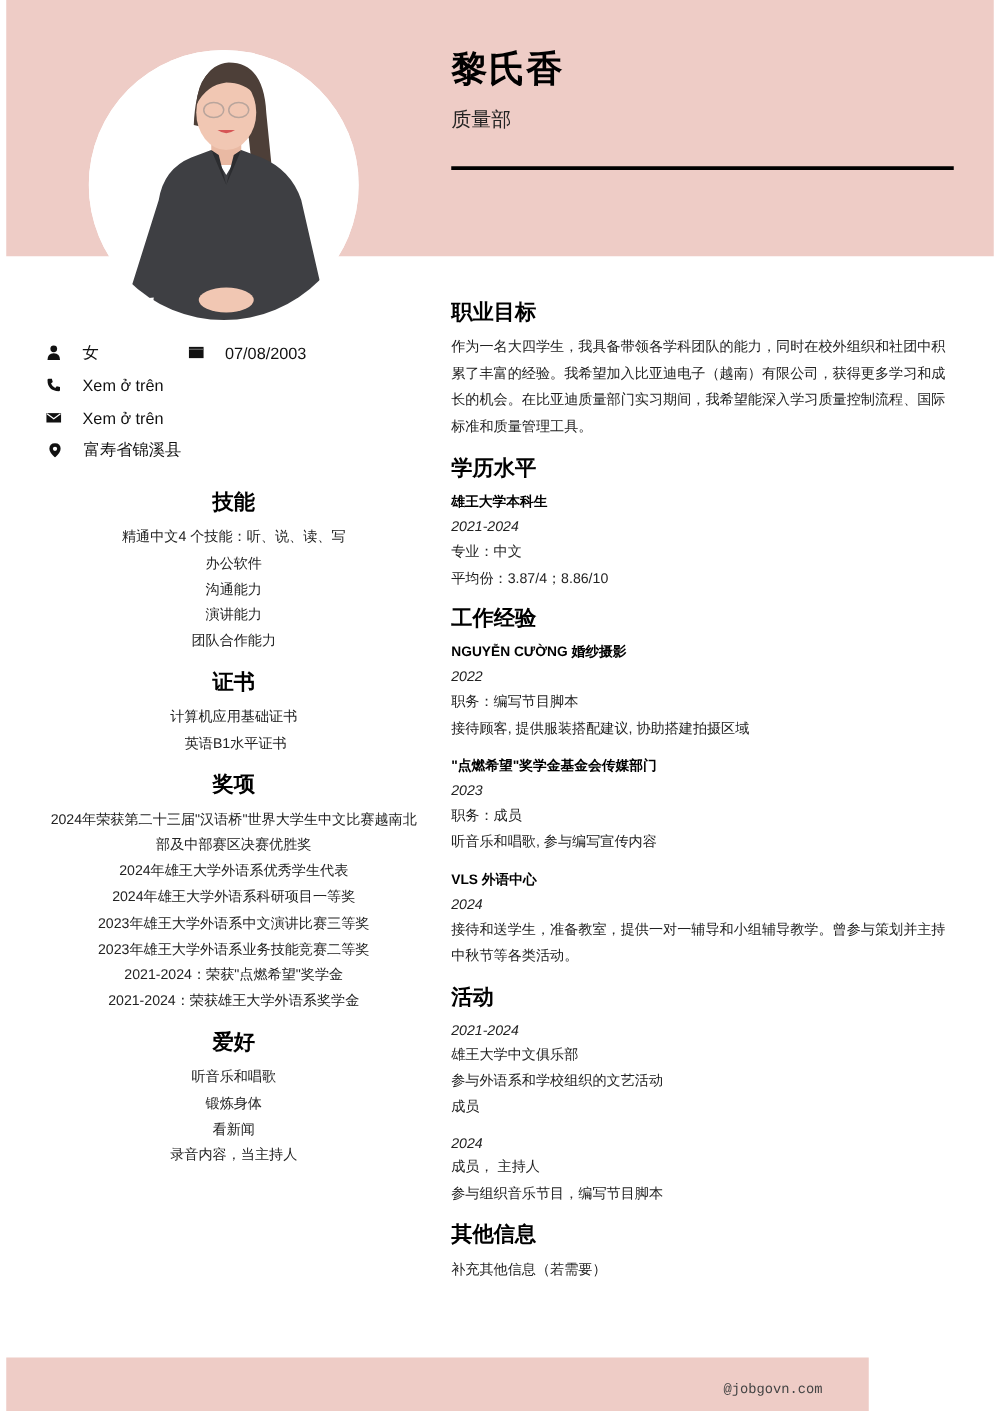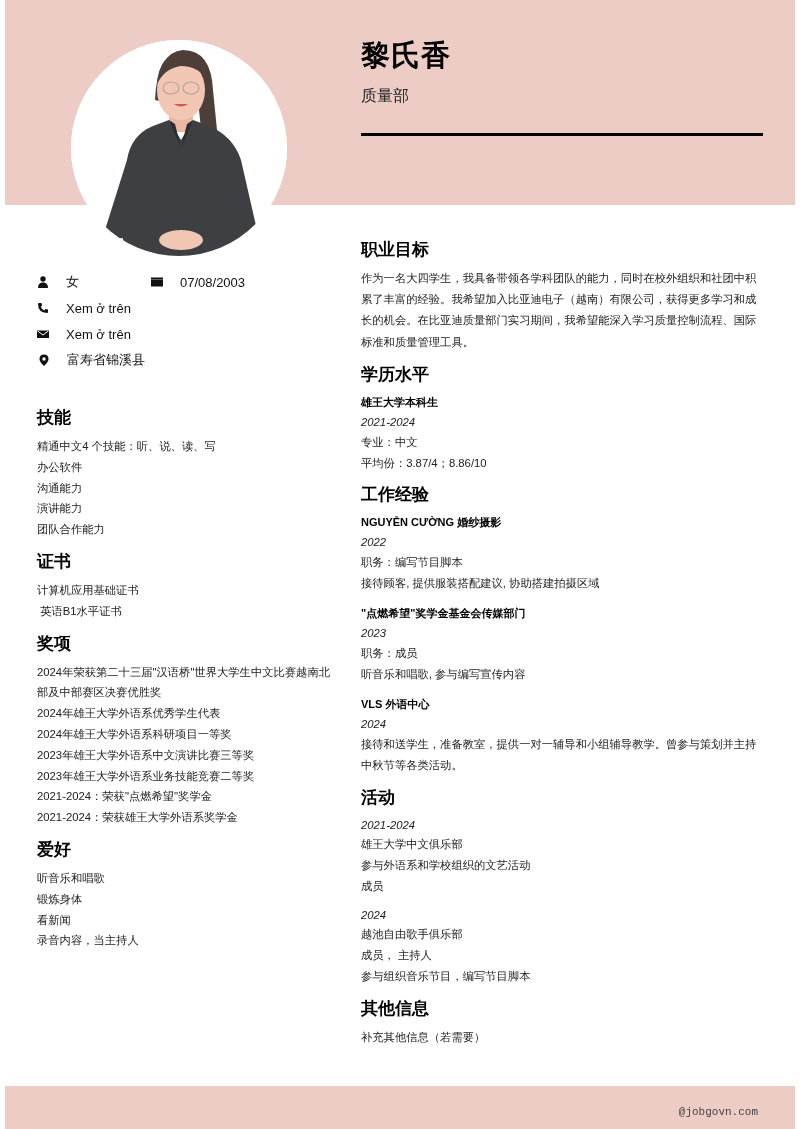--- a/index.html
+++ b/index.html
@@ -1,35 +1,35 @@
 <!DOCTYPE html>
 <html><head>
 <meta charset="utf-8">
 <style>
   * { box-sizing: border-box; margin: 0; padding: 0; }
   html, body { width: 800px; height: 1129px; background: #ffffff; overflow: hidden; }
   body { position: relative; font-family: "Liberation Sans", "DejaVu Sans", sans-serif; color: #111; }
 
   .header-band { position: absolute; left: 5px; top: 0; width: 790px; height: 205px; background: #EECCC6; }
-  .footer-band { position: absolute; left: 5px; top: 1086px; width: 790px; height: 43px; background: #EECCC6; }
+  .footer-band { position: absolute; left: 5px; top: 1086px; width: 690px; height: 43px; background: #EECCC6; }
   .footer-text { position: absolute; right: 37px; top: 20px; font-family: "Liberation Mono", "DejaVu Sans Mono", monospace; font-size: 11px; color: #444; }
 
   .photo { position: absolute; left: 71px; top: 40px; width: 216px; height: 216px; border-radius: 50%; background: #fff; overflow: hidden; }
   .photo svg { width: 100%; height: 100%; display: block; }
 
   .name { position: absolute; left: 361px; top: 36px; font-size: 29px; font-weight: bold; color: #000; letter-spacing: 1px; }
   .role { position: absolute; left: 361px; top: 86px; font-size: 16px; color: #222; }
   .rule { position: absolute; left: 361px; top: 133px; width: 402px; height: 3px; background: #000; }
 
   .contact { position: absolute; left: 37px; top: 272px; width: 300px; font-size: 13px; }
   .crow { position: absolute; height: 20px; display: flex; align-items: center; }
   .cicon { width: 12px; height: 14px; display: inline-flex; align-items: center; justify-content: center; margin-right: 17px; }
   .cicon svg { width: 12px; height: 12px; }
 
-  .left { position: absolute; left: 37px; top: 406px; width: 300px; }
+  .left { position: absolute; left: 37px; top: 390px; width: 300px; text-align: center; }
   .right { position: absolute; left: 361px; top: 238px; width: 405px; }
 
   h2 { font-size: 17px; font-weight: bold; color: #000; margin-bottom: 6px; line-height: 24px; }
   .sec { margin-bottom: 10px; }
   .line { font-size: 11.3px; line-height: 20.8px; color: #222; }
   .para { font-size: 11.3px; line-height: 21.2px; color: #222; }
   .org { font-size: 11px; font-weight: bold; line-height: 19px; color: #000; }
   .date { font-size: 11.3px; font-style: italic; line-height: 20px; color: #222; }
   .entry { margin-bottom: 10px; }
   .act-date { font-size: 11.3px; font-style: italic; line-height: 18px; color: #222; }
@@ -186,21 +186,20 @@
   <div class="sec">
     <h2>活动</h2>
     <div class="entry">
       <div class="act-date">2021-2024</div>
       <div class="line">雄王大学中文俱乐部</div>
       <div class="line">参与外语系和学校组织的文艺活动</div>
       <div class="line">成员</div>
     </div>
     <div class="entry">
       <div class="act-date">2024</div>
-      <div class="line">越池自由歌手俱乐部</div>
       <div class="line">成员， 主持人</div>
       <div class="line">参与组织音乐节目，编写节目脚本</div>
     </div>
   </div>
 
   <div class="sec">
     <h2>其他信息</h2>
     <div class="line">补充其他信息（若需要）</div>
   </div>
 </div>

